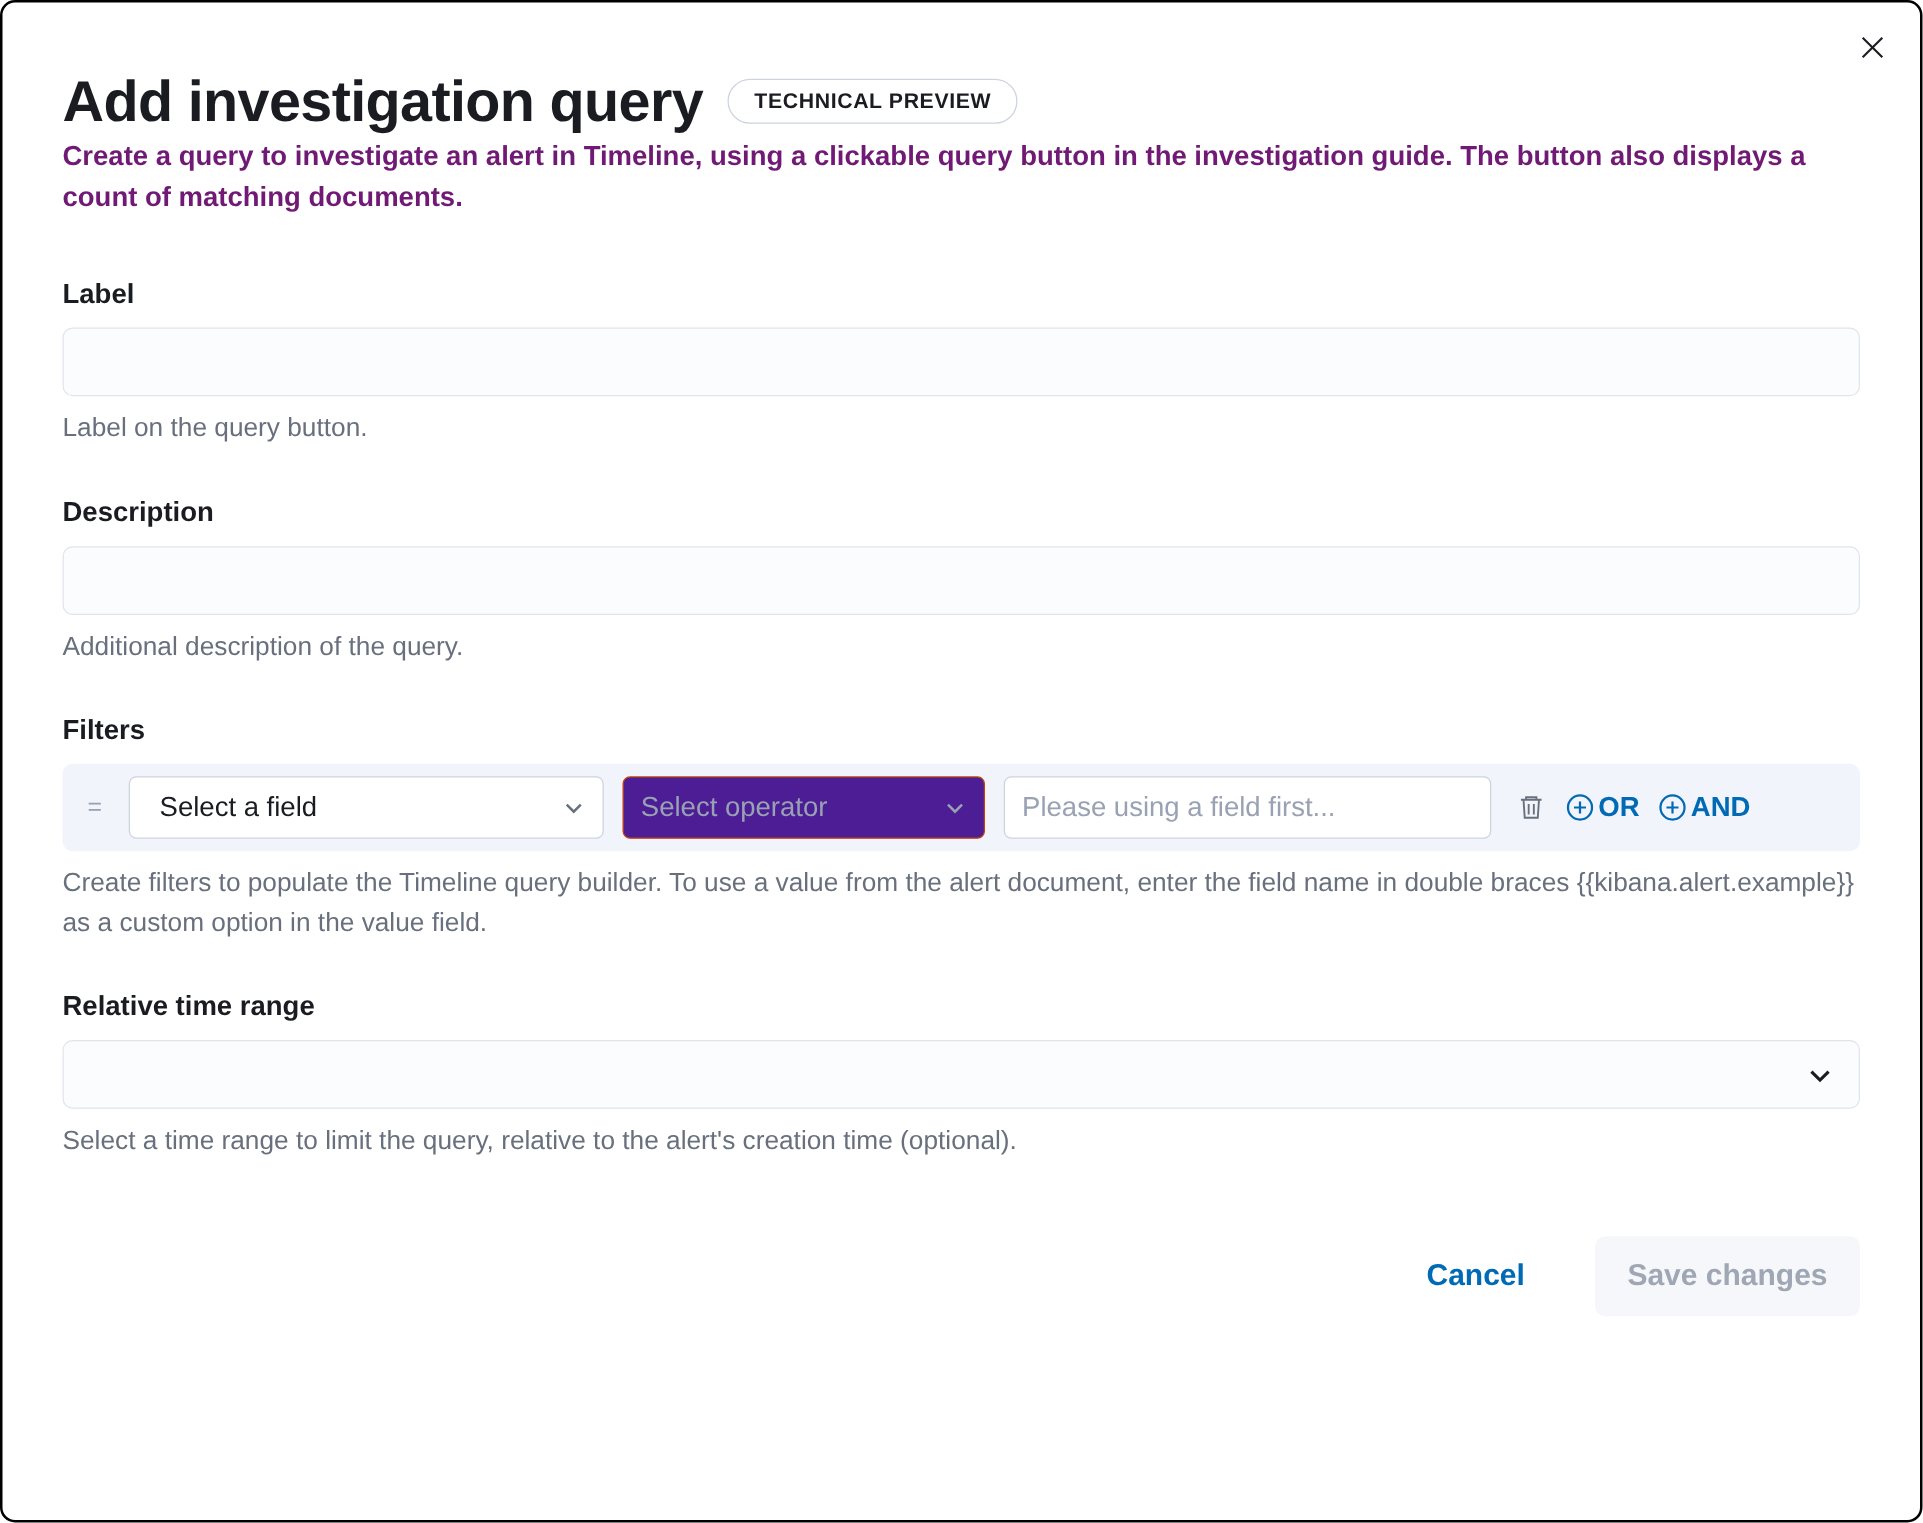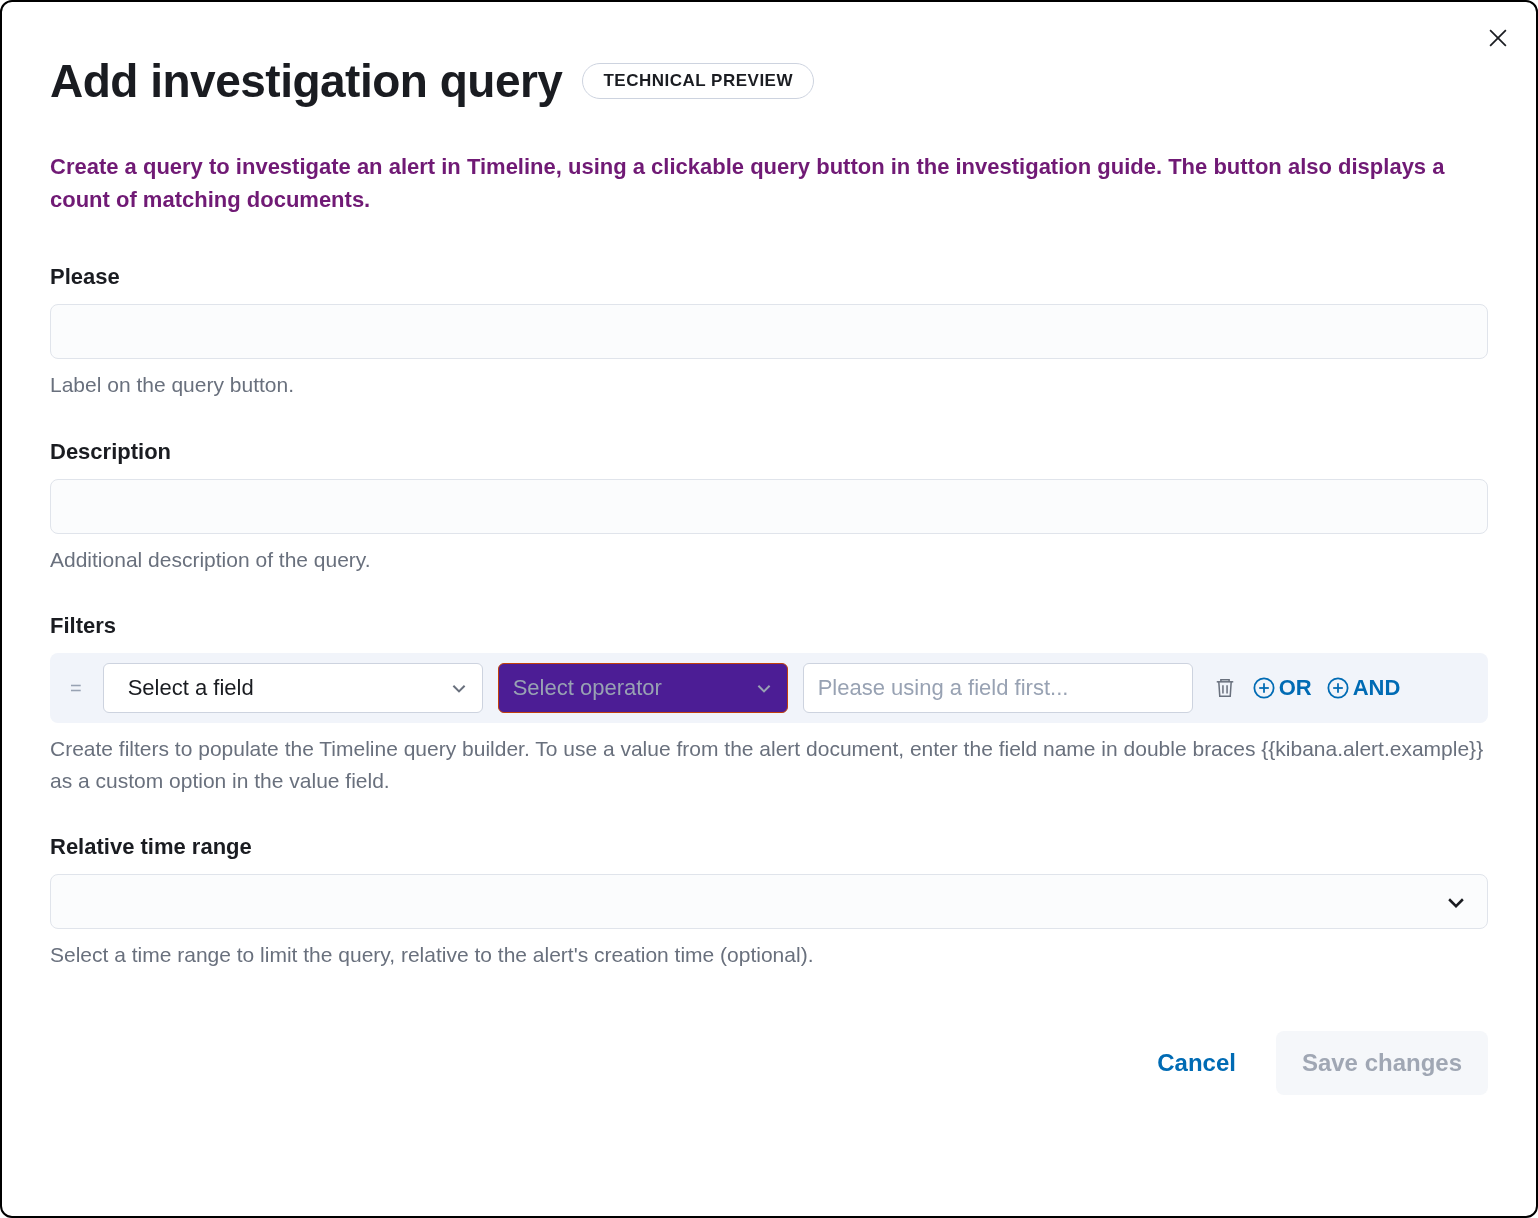--- a/index.html
+++ b/index.html
@@ -31,21 +31,20 @@
     }
     .close-btn svg {
       width: 18px;
       height: 18px;
     }
     .header-row {
       display: flex;
       align-items: center;
       gap: 20px;
       margin-top: 22px;
-      margin-bottom: 42px;
     }
     .title {
       font-size: 46px;
       font-weight: 700;
       color: #1a1c21;
       letter-spacing: -0.5px;
     }
     .badge {
       font-size: 17px;
       font-weight: 700;
@@ -174,21 +173,21 @@
       padding: 0 20px;
       cursor: pointer;
     }
     .timerange-select .chevron {
       color: #1a1c21;
     }
     .footer {
       display: flex;
       justify-content: flex-end;
       align-items: center;
-      gap: 40px;
+      gap: 56px;
       margin-top: 60px;
     }
     .cancel-btn {
       font-size: 24px;
       font-weight: 600;
       color: #006bb4;
       background: none;
       border: none;
       cursor: pointer;
     }
@@ -214,21 +213,21 @@
 </div>
 
 <div class="header-row">
   <h1 class="title">Add investigation query</h1>
   <span class="badge">TECHNICAL PREVIEW</span>
 </div>
 
 <p class="intro">Create a query to investigate an alert in Timeline, using a clickable query button in the investigation guide. The button also displays a count of matching documents.</p>
 
 <div class="field-group">
-  <div class="field-label">Please</div>
+  <div class="field-label">Label</div>
   <input type="text" class="text-input" value="" style="">
   <div class="helper-text">Label on the query button.</div>
 </div>
 
 <div class="field-group">
   <div class="field-label">Description</div>
   <input type="text" class="text-input" value="" style="">
   <div class="helper-text">Additional description of the query.</div>
 </div>
 

